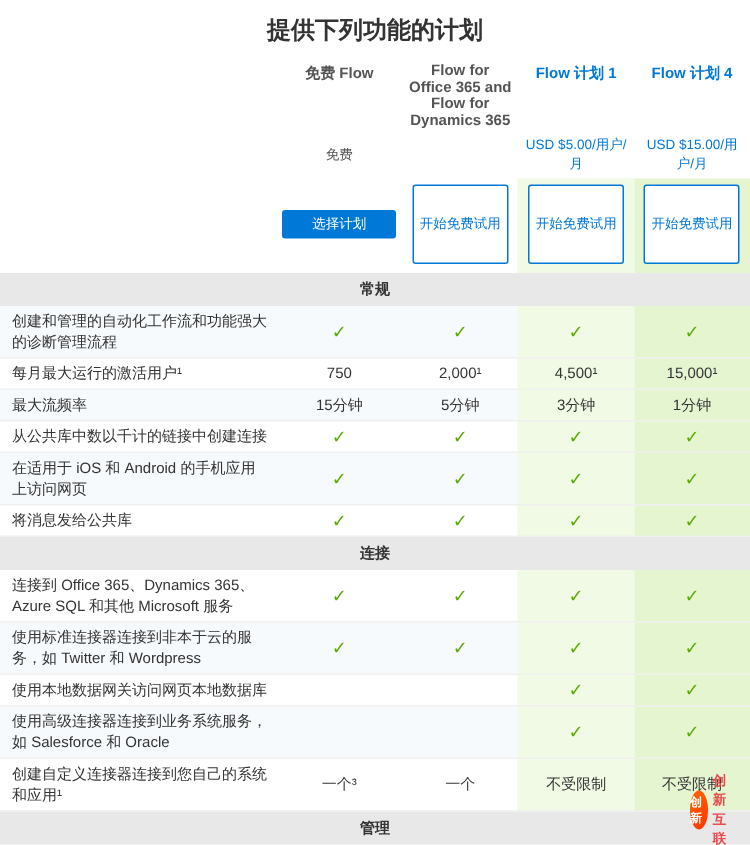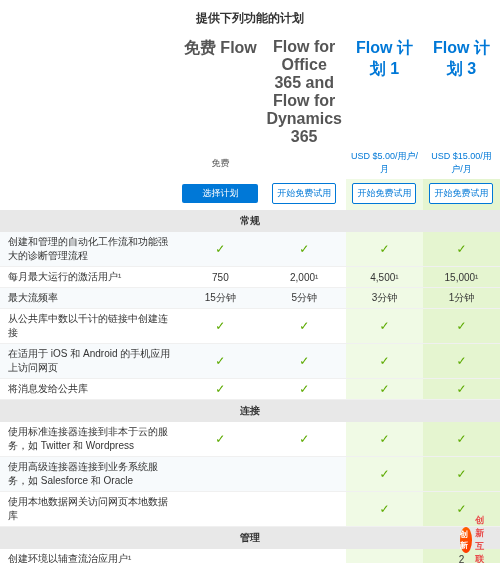--- a/index.html
+++ b/index.html
@@ -7,21 +7,21 @@
       font-family: "Microsoft YaHei", "SimHei", Arial, sans-serif;
       font-size: 11px;
       background: #fff;
       color: #333;
       width: 500px;
       min-height: 563px;
       overflow-x: hidden;
     }
     .page-title {
       text-align: center;
-      font-size: 12px;
+      font-size: 16px;
       font-weight: bold;
       color: #333;
       padding: 10px 0 8px 0;
     }
     .comparison-table {
       width: 100%;
       border-collapse: collapse;
     }
     .comparison-table th, .comparison-table td {
       padding: 3px 4px;
@@ -36,21 +36,21 @@
       width: 38%;
       padding-left: 8px;
     }
     .comparison-table .plan-col {
       width: 15.5%;
     }
     
     .header-row th {
       font-weight: bold;
       color: #333;
-      font-size: 16px;
+      font-size: 10px;
       vertical-align: top;
       padding-bottom: 4px;
     }
     .plan-name-free {
       color: #555;
     }
     .plan-name-365 {
       color: #555;
     }
     .plan-name-flow1 {
@@ -77,21 +77,21 @@
       padding: 3px 20px;
       font-size: 9px;
       cursor: pointer;
       white-space: nowrap;
     }
     .btn-trial {
       background: #fff;
       color: #0078d7;
       border: 1px solid #0078d7;
       border-radius: 2px;
-      padding: 3px 4px;
+      padding: 19px 4px;
       font-size: 9px;
       cursor: pointer;
       white-space: nowrap;
     }
     
     .section-header td {
       background: #e8e8e8;
       font-weight: bold;
       color: #333;
       padding: 4px 8px;
@@ -156,21 +156,21 @@
       <th class="plan-col">
         <div class="plan-name-free">免费 Flow</div>
       </th>
       <th class="plan-col">
         <div class="plan-name-365">Flow for Office 365 and Flow for Dynamics 365</div>
       </th>
       <th class="plan-col">
         <div class="plan-name-flow1">Flow 计划 1</div>
       </th>
       <th class="plan-col">
-        <div class="plan-name-flow2">Flow 计划 3</div>
+        <div class="plan-name-flow2">Flow 计划 4</div>
       </th>
     </tr>
     <tr class="price-row">
       <td class="feature-col"></td>
       <td>免费</td>
       <td></td>
       <td style="color:#0078d7;font-size:9px;">USD $5.00/用户/月</td>
       <td style="color:#0078d7;font-size:9px;">USD $15.00/用户/月</td>
     </tr>
     <tr class="btn-row">
@@ -232,39 +232,53 @@
       <td class="feature-col">将消息发给公共库</td>
       <td><span class="check-icon">✓</span></td>
       <td><span class="check-icon">✓</span></td>
       <td class="col-green1"><span class="check-icon">✓</span></td>
       <td class="col-green2"><span class="check-icon">✓</span></td>
     </tr>
       <tr class="section-header">
         <td colspan="5">连接</td>
       </tr>
       <tr class="feature-row">
+      <td class="feature-col">连接到 Office 365、Dynamics 365、Azure SQL 和其他 Microsoft 服务</td>
+      <td><span class="check-icon">✓</span></td>
+      <td><span class="check-icon">✓</span></td>
+      <td class="col-green1"><span class="check-icon">✓</span></td>
+      <td class="col-green2"><span class="check-icon">✓</span></td>
+    </tr>
+      <tr class="feature-row">
       <td class="feature-col">使用标准连接器连接到非本于云的服务，如 Twitter 和 Wordpress</td>
       <td><span class="check-icon">✓</span></td>
       <td><span class="check-icon">✓</span></td>
       <td class="col-green1"><span class="check-icon">✓</span></td>
       <td class="col-green2"><span class="check-icon">✓</span></td>
     </tr>
       <tr class="feature-row">
+      <td class="feature-col">使用本地数据网关访问网页本地数据库</td>
+      <td><span class="dash-icon"></span></td>
+      <td><span class="dash-icon"></span></td>
+      <td class="col-green1"><span class="check-icon">✓</span></td>
+      <td class="col-green2"><span class="check-icon">✓</span></td>
+    </tr>
+      <tr class="feature-row">
       <td class="feature-col">使用高级连接器连接到业务系统服务，如 Salesforce 和 Oracle</td>
       <td><span class="dash-icon"></span></td>
       <td><span class="dash-icon"></span></td>
       <td class="col-green1"><span class="check-icon">✓</span></td>
       <td class="col-green2"><span class="check-icon">✓</span></td>
     </tr>
       <tr class="feature-row">
-      <td class="feature-col">使用本地数据网关访问网页本地数据库</td>
-      <td><span class="dash-icon"></span></td>
-      <td><span class="dash-icon"></span></td>
-      <td class="col-green1"><span class="check-icon">✓</span></td>
-      <td class="col-green2"><span class="check-icon">✓</span></td>
+      <td class="feature-col">创建自定义连接器连接到您自己的系统和应用¹</td>
+      <td><span>一个³</span></td>
+      <td><span>一个</span></td>
+      <td class="col-green1"><span>不受限制</span></td>
+      <td class="col-green2"><span>不受限制</span></td>
     </tr>
       <tr class="section-header">
         <td colspan="5">管理</td>
       </tr>
       <tr class="feature-row">
       <td class="feature-col">创建环境以辅查流治应用户¹</td>
       <td><span class="dash-icon"></span></td>
       <td><span class="dash-icon"></span></td>
       <td class="col-green1"><span class="dash-icon"></span></td>
       <td class="col-green2"><span>2</span></td>

